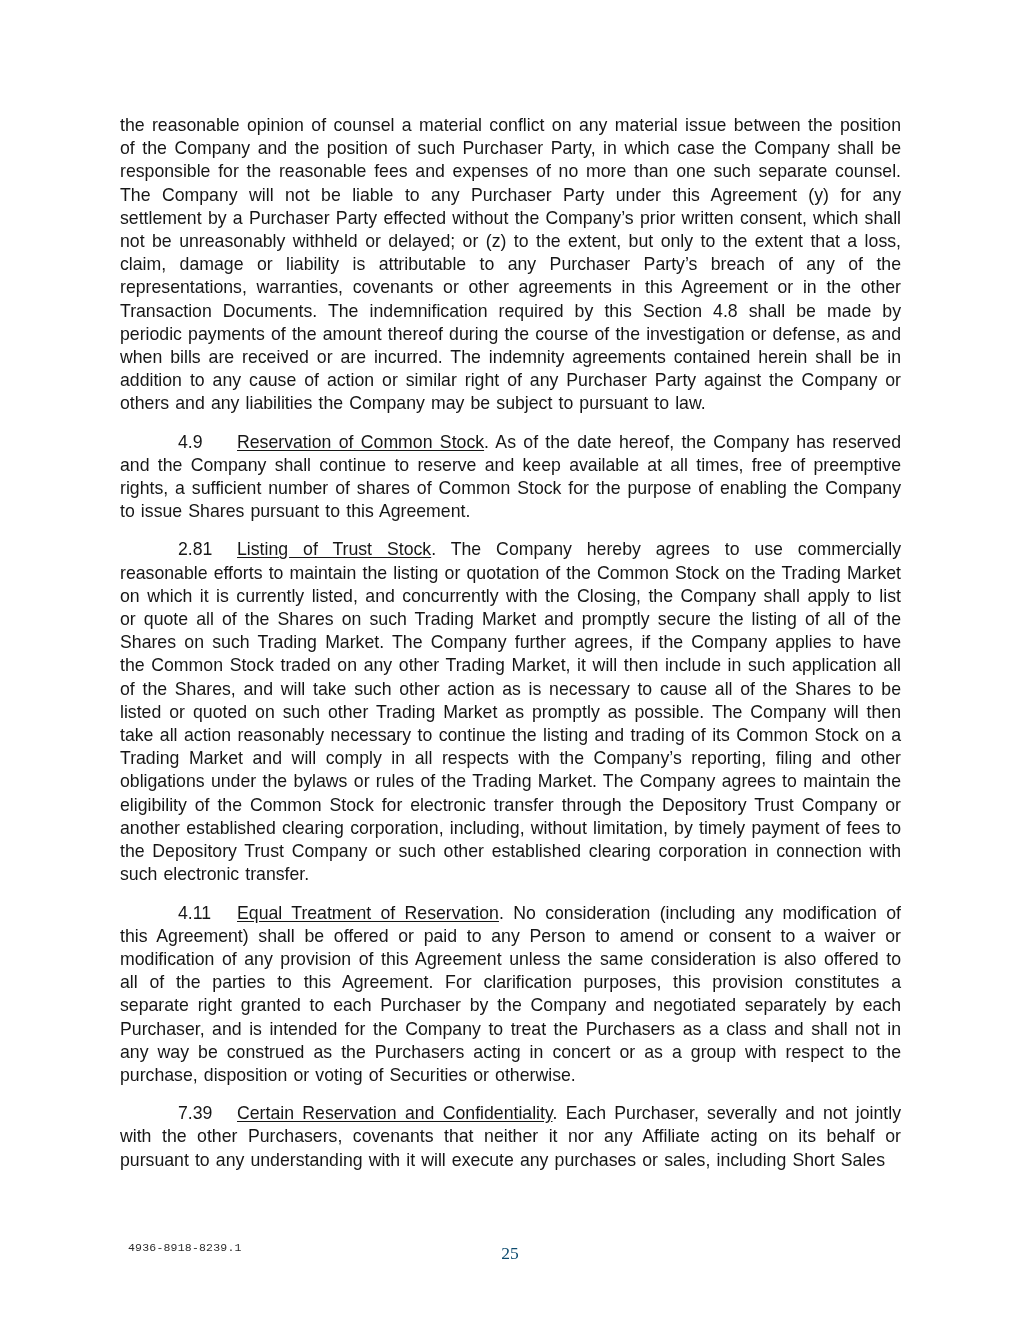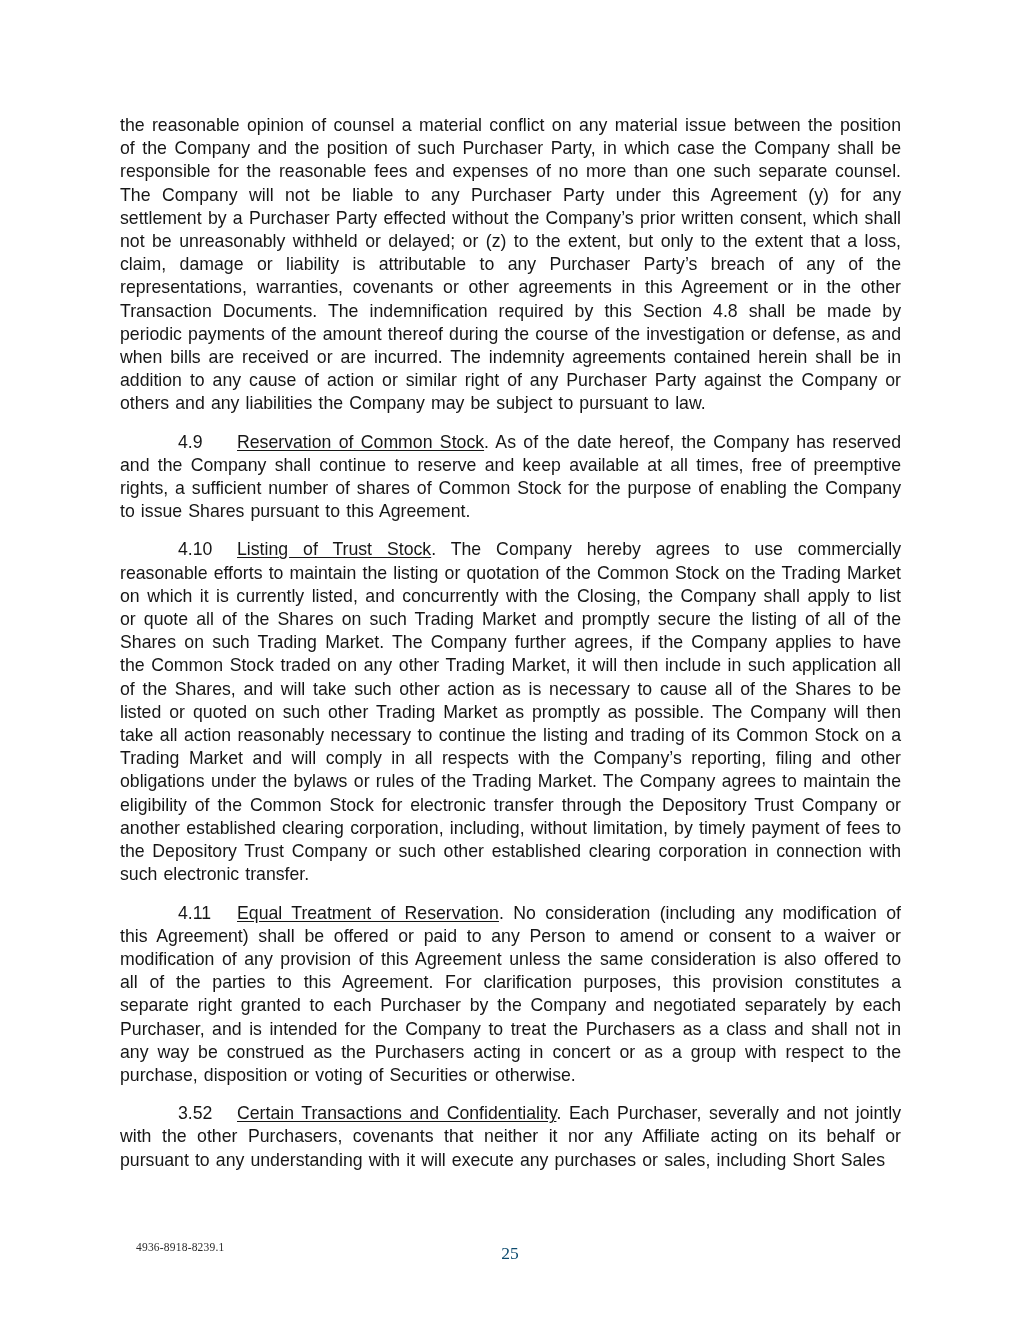--- a/index.html
+++ b/index.html
@@ -39,23 +39,23 @@
     display: inline-block;
     min-width: 59px;
     text-indent: 0;
   }
   .sec-heading {
     text-decoration: underline;
     text-underline-offset: 2px;
   }
   .footer-docid {
     position: absolute;
-    left: 136px;
+    left: 128px;
     top: 1241px;
-    font-family: Liberation Serif, serif;
+    font-family: Liberation Mono, monospace;
     font-size: 11.5px;
     color: #2a2a2a;
     letter-spacing: 0.2px;
   }
   .footer-pageno {
     position: absolute;
     left: 0;
     top: 1243px;
     width: 1020px;
     text-align: center;
@@ -72,31 +72,31 @@
   <div class="content">
 
     <p class="para">the reasonable opinion of counsel a material conflict on any material issue between the position of the Company and the position of such Purchaser Party, in which case the Company shall be responsible for the reasonable fees and expenses of no more than one such separate counsel.  The Company will not be liable to any Purchaser Party under this Agreement (y) for any settlement by a Purchaser Party effected without the Company’s prior written consent, which shall not be unreasonably withheld or delayed; or (z) to the extent, but only to the extent that a loss, claim, damage or liability is attributable to any Purchaser Party’s breach of any of the representations, warranties, covenants or other agreements in this Agreement or in the other Transaction Documents.  The indemnification required by this Section 4.8 shall be made by periodic payments of the amount thereof during the course of the investigation or defense, as and when bills are received or are incurred.  The indemnity agreements contained herein shall be in addition to any cause of action or similar right of any Purchaser Party against the Company or others and any liabilities the Company may be subject to pursuant to law.</p>
 
     <p class="para section">
       <span class="secnum">4.9</span><span class="sec-heading">Reservation of Common Stock</span><span>.</span>
       <span>As of the date hereof, the Company has reserved and the Company shall continue to reserve and keep available at all times, free of preemptive rights, a sufficient number of shares of Common Stock for the purpose of enabling the Company to issue Shares pursuant to this Agreement.</span>
     </p>
 
     <p class="para section">
-      <span class="secnum">4.10</span><span class="sec-heading">Listing of Trust Stock</span><span>.</span>
+      <span class="secnum">2.81</span><span class="sec-heading">Listing of Trust Stock</span><span>.</span>
       <span>The Company hereby agrees to use commercially reasonable efforts to maintain the listing or quotation of the Common Stock on the Trading Market on which it is currently listed, and concurrently with the Closing, the Company shall apply to list or quote all of the Shares on such Trading Market and promptly secure the listing of all of the Shares on such Trading Market. The Company further agrees, if the Company applies to have the Common Stock traded on any other Trading Market, it will then include in such application all of the Shares, and will take such other action as is necessary to cause all of the Shares to be listed or quoted on such other Trading Market as promptly as possible.  The Company will then take all action reasonably necessary to continue the listing and trading of its Common Stock on a Trading Market and will comply in all respects with the Company’s reporting, filing and other obligations under the bylaws or rules of the Trading Market.  The Company agrees to maintain the eligibility of the Common Stock for electronic transfer through the Depository Trust Company or another established clearing corporation, including, without limitation, by timely payment of fees to the Depository Trust Company or such other established clearing corporation in connection with such electronic transfer.</span>
     </p>
 
     <p class="para section">
       <span class="secnum">4.11</span><span class="sec-heading">Equal Treatment of Reservation</span><span>.</span>
       <span>No consideration (including any modification of this Agreement) shall be offered or paid to any Person to amend or consent to a waiver or modification of any provision of this Agreement unless the same consideration is also offered to all of the parties to this Agreement.  For clarification purposes, this provision constitutes a separate right granted to each Purchaser by the Company and negotiated separately by each Purchaser, and is intended for the Company to treat the Purchasers as a class and shall not in any way be construed as the Purchasers acting in concert or as a group with respect to the purchase, disposition or voting of Securities or otherwise.</span>
     </p>
 
     <p class="para section">
-      <span class="secnum">3.52</span><span class="sec-heading">Certain Transactions and Confidentiality</span><span>.</span>
+      <span class="secnum">7.39</span><span class="sec-heading">Certain Reservation and Confidentiality</span><span>.</span>
       <span>Each Purchaser, severally and not jointly with the other Purchasers, covenants that neither it nor any Affiliate acting on its behalf or pursuant to any understanding with it will execute any purchases or sales, including Short Sales</span>
     </p>
 
   </div>
 
   <div class="footer-docid">4936-8918-8239.1</div>
 
   <div class="footer-pageno">25</div>
 
 </div>

